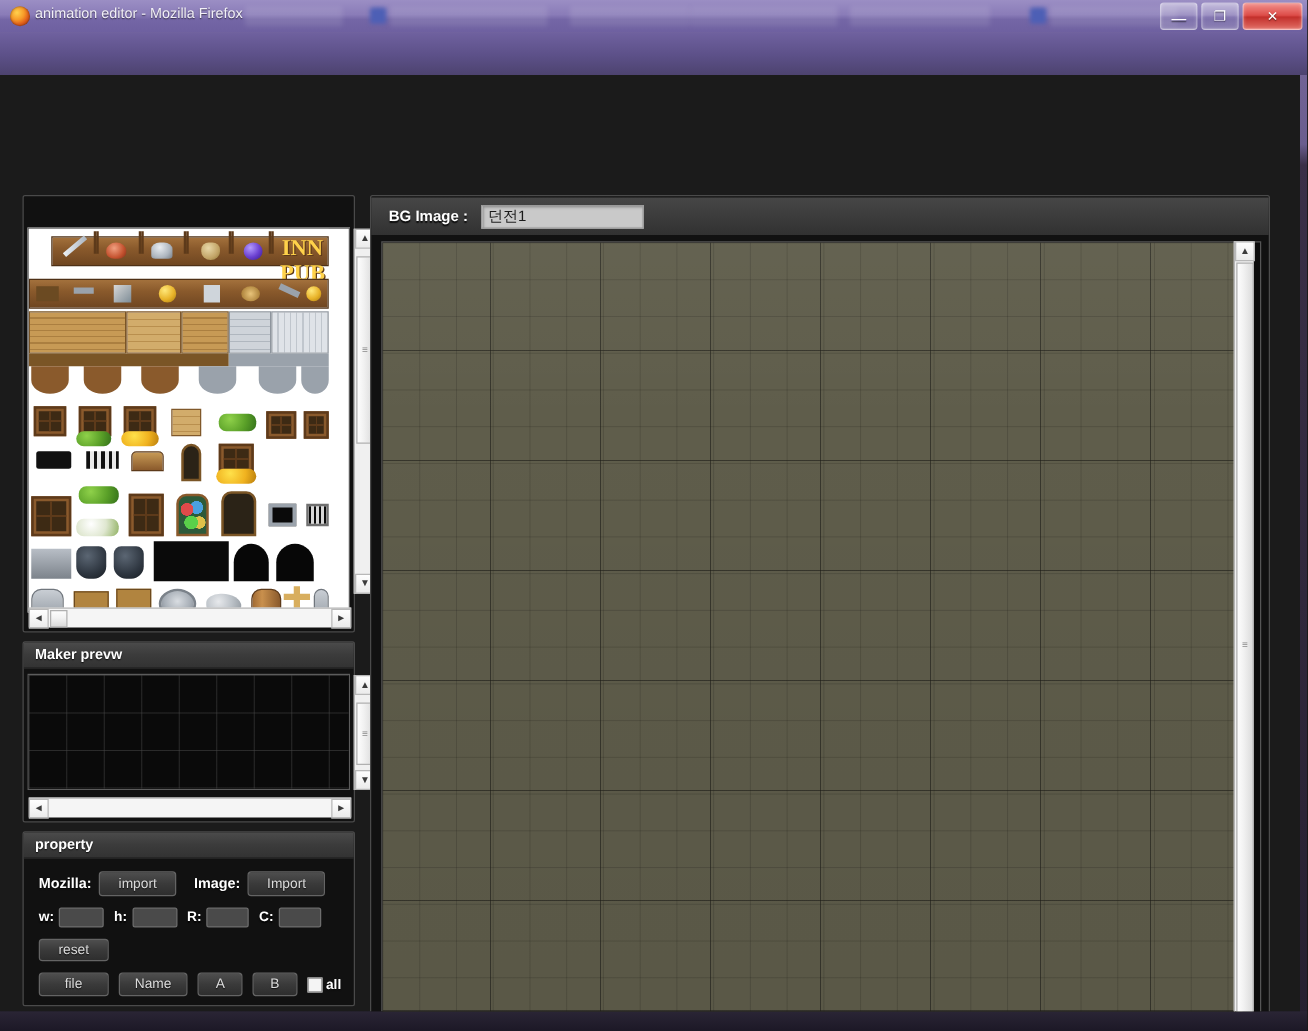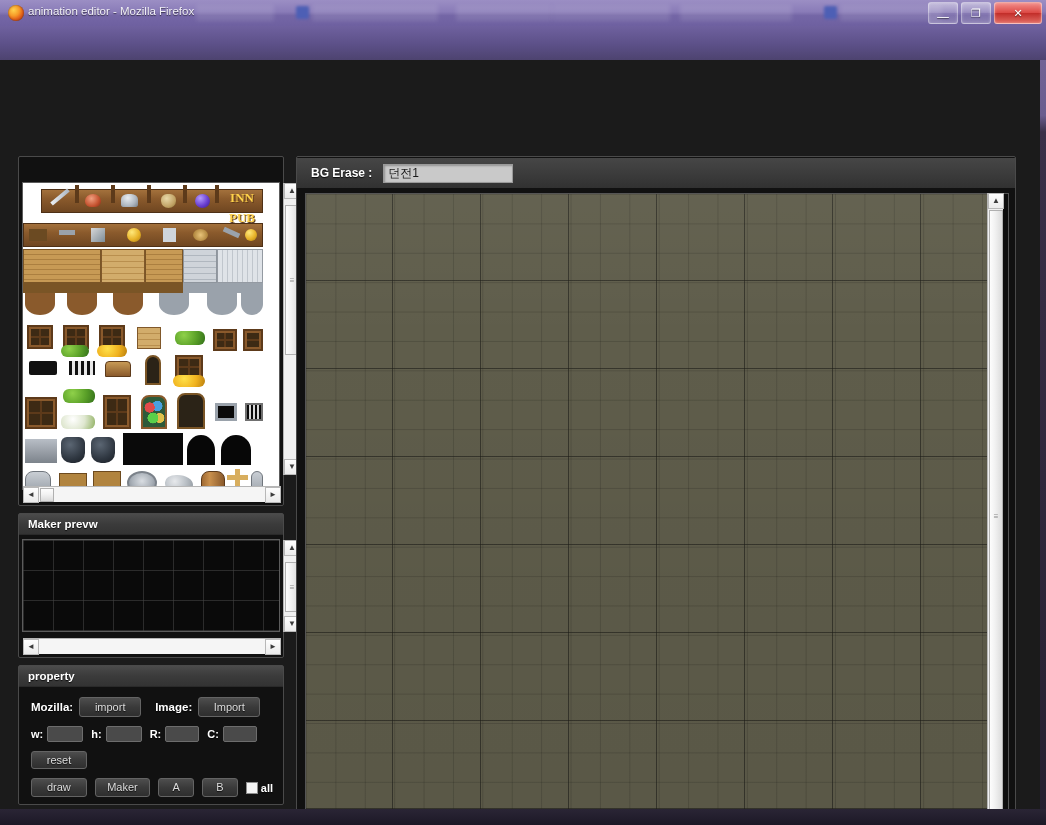--- a/index.html
+++ b/index.html
@@ -243,21 +243,21 @@
   .stain-glass {
     background:
       radial-gradient(circle at 30% 35%, #e04a4a 0 20%, transparent 21%),
       radial-gradient(circle at 65% 30%, #4aa0e0 0 20%, transparent 21%),
       radial-gradient(circle at 45% 70%, #5ad04a 0 22%, transparent 23%),
       radial-gradient(circle at 75% 70%, #e0c14a 0 18%, transparent 19%),
       #2d5a3a;
     border: 2px solid #8a5a2c; border-radius: 8px 8px 0 0;
   }
   .inn-text {
-    color: #ffd24a; font-size: 13px; font-weight: bold;
+    color: #ffd24a; font-size: 18px; font-weight: bold;
     font-family: "Liberation Serif", serif;
     text-shadow: 1px 1px 0 #5d3a1a;
     line-height: 20px; text-align: center;
   }
   .coin { background: radial-gradient(circle at 35% 30%, #ffe87a 0%, #e8b329 55%, #a87a0e 100%); border-radius: 50%; }
   .orb { background: radial-gradient(circle at 35% 30%, #b49bff 0%, #6a3fd0 55%, #35198a 100%); border-radius: 50%; }
   .sword { background: linear-gradient(135deg,#eef2f6 0%, #aab4bf 100%); transform: rotate(-40deg); }
   .meat { background: radial-gradient(circle at 40% 35%, #f0a080 0%, #c4522f 60%, #7e2c16 100%); border-radius: 50% 50% 40% 40%; }
   .armor { background: radial-gradient(circle at 40% 30%, #e9edf1 0%, #aeb6bf 60%, #767d85 100%); border-radius: 40% 40% 20% 20%; }
   .bag { background: radial-gradient(circle at 38% 32%, #e8d8a8 0%, #c2a467 60%, #8a7232 100%); border-radius: 40% 40% 50% 50%; }
@@ -608,34 +608,34 @@
           <div class="dark-input" style="width:34px;margin:0 8px 0 4px;"></div>
           <span class="small-label">C:</span>
           <div class="dark-input" style="width:34px;margin:0 0 0 4px;"></div>
         </div>
 
         <div class="prop-row">
           <div class="dark-btn" style="width:56px;height:18px;line-height:16px;">reset</div>
         </div>
 
         <div class="prop-row">
-          <div class="dark-btn" style="width:56px;height:19px;line-height:17px;margin-right:8px;">draw</div>
-          <div class="dark-btn" style="width:56px;height:19px;line-height:17px;margin-right:8px;">Maker</div>
+          <div class="dark-btn" style="width:56px;height:19px;line-height:17px;margin-right:8px;">file</div>
+          <div class="dark-btn" style="width:56px;height:19px;line-height:17px;margin-right:8px;">Name</div>
           <div class="dark-btn" style="width:36px;height:19px;line-height:17px;margin-right:8px;">A</div>
           <div class="dark-btn" style="width:36px;height:19px;line-height:17px;margin-right:8px;">B</div>
           <span class="chk"></span>
           <span class="small-label" style="margin-left:3px;">all</span>
         </div>
 
       </div>
     </div>
 
     <div class="panel" id="map-panel">
       <div class="bgname-row">
-        <span class="bgname-label">BG Erase :</span>
+        <span class="bgname-label">BG Image :</span>
         <div class="bgname-input">던전1</div>
       </div>
 
       <div class="map-viewport">
         <div class="map-canvas">
           <div class="map-tone"></div>
         </div>
       </div>
 
       <div class="vscroll" style="left:690px; top:36px; height:646px;">

